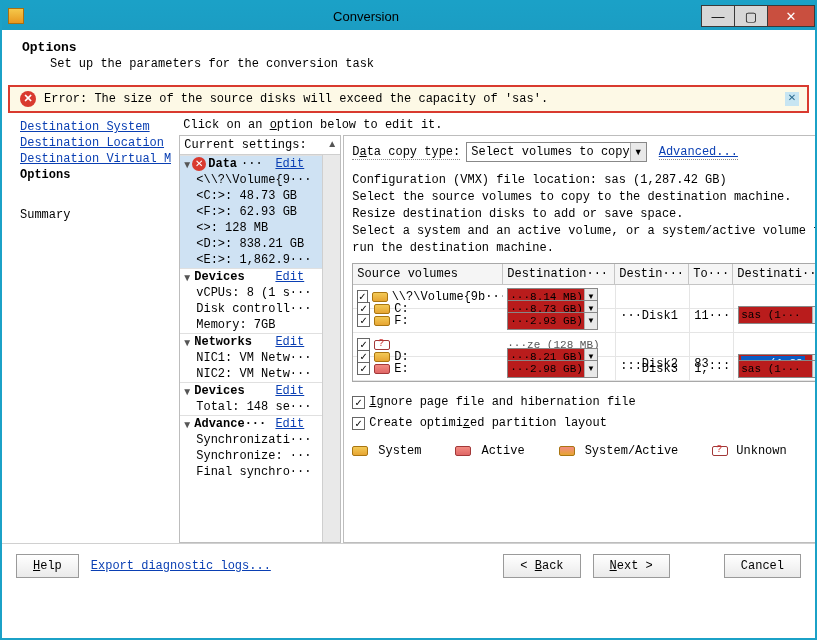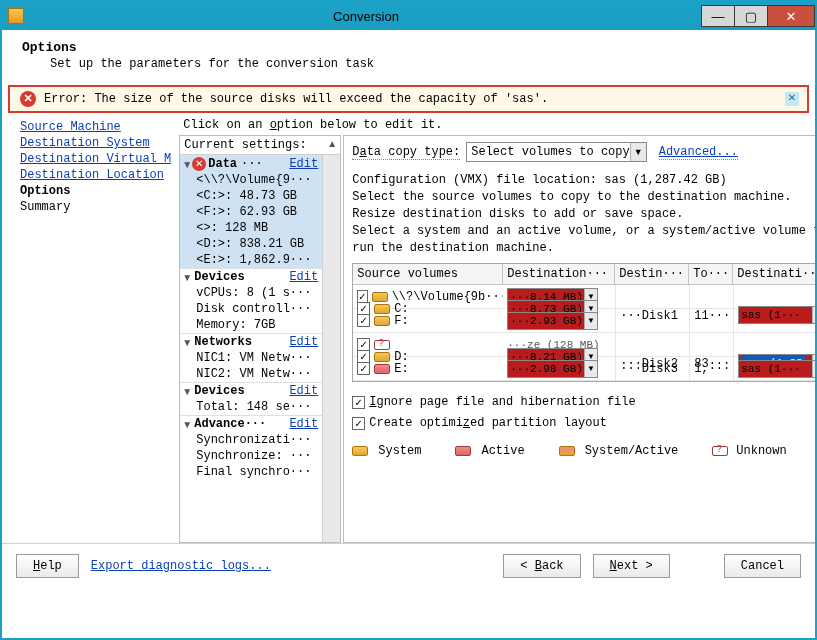--- a/index.html
+++ b/index.html
@@ -14,31 +14,31 @@
 .header .ttl { font-weight: bold; font-size: 13px; }
 .header .sub { margin-left: 28px; margin-top: 2px; }
 .errorbar { margin: 0 6px; border: 2px solid #d93a2f; background: #fdf9e6; padding: 4px 10px; display: flex; align-items: center; position: relative; }
 .errorbar .eicon { width: 16px; height: 16px; border-radius: 50%; background: #d93a2f; color: #fff; text-align: center; line-height: 15px; font-size: 11px; margin-right: 8px; font-family: Arial; font-weight: bold; }
 .errorbar .etext { color: #000; }
 .errorbar .eclose { position: absolute; right: 8px; width: 14px; height: 14px; background: #c7e5f2; color: #2a6a8e; text-align: center; line-height: 12px; font-family: Arial; font-size: 10px; cursor: pointer; }
 .body3col { display: flex; margin: 4px 6px 0; height: 426px; }
 .navcol { width: 170px; padding: 2px 6px 0 12px; }
 .navlink { color: #0a3fb3; text-decoration: underline; white-space: nowrap; overflow: hidden; line-height: 16px; cursor: pointer; }
 .navitem-bold { font-weight: bold; line-height: 16px; }
-.navitem { line-height: 16px; }
+.navitem { line-height: 16px; margin-top: 24px; }
 .midcol { width: 162px; border: 1px solid #bdbdbd; margin-left: 2px; display: flex; flex-direction: column; }
 .scrolly { width: 18px; background: #e9e9e9; border-left: 1px solid #cfcfcf; }
 .midbody { flex: 1; display: flex; }
 .midlist { flex: 1; overflow: hidden; }
 .grp { border-top: 1px solid #e0e0e0; }
 .grprow { display: flex; align-items: center; padding: 1px 2px; }
 .tri { width: 10px; font-family: Arial; font-size: 10px; color: #555; }
 .xred { width: 14px; height: 14px; border-radius: 50%; background: #d93a2f; color: #fff; text-align: center; line-height: 13px; font-family: Arial; font-size: 10px; }
 .grplabel { font-weight: bold; margin-left: 2px; }
-.editlink { color: #0a3fb3; text-decoration: underline; margin-left: auto; margin-right: 2px; cursor: pointer; }
+.editlink { color: #0a3fb3; text-decoration: underline; margin-left: auto; margin-right: 16px; cursor: pointer; }
 .sel { background: #cfe2f3; }
 .subrow { padding: 1px 2px 1px 16px; white-space: nowrap; overflow: hidden; }
 .rightcol { flex: 1; border: 1px solid #bdbdbd; margin-left: 2px; padding: 6px 6px 6px 8px; position: relative; margin-top: 18px; }
 .rclose { position: absolute; top: 4px; right: 6px; width: 14px; height: 14px; background: #c7e5f2; color: #2a6a8e; text-align: center; line-height: 12px; font-family: Arial; font-size: 10px; cursor: pointer; }
 .rrow1 { display: flex; align-items: center; gap: 6px; }
 .rlabel { border-bottom: 1px dotted #888; }
 .select { border: 1px solid #888; background: #fff; height: 20px; padding: 0 16px 0 4px; position: relative; min-width: 170px; display: inline-flex; align-items: center; cursor: pointer; }
 .select .arrow { position: absolute; right: 0; top: 0; bottom: 0; width: 16px; background: #e9e9e9; border-left: 1px solid #b0b0b0; display: flex; align-items: center; justify-content: center; font-family: Arial; font-size: 9px; }
 .adv { color: #0a3fb3; text-decoration: underline; border-bottom: 1px dotted #888; cursor: pointer; margin-left: 6px; }
 .rtext { margin-top: 10px; line-height: 17px; }
@@ -89,24 +89,23 @@
 </div>
 
 <div class="errorbar">
   <div class="eicon">✕</div>
   <div class="etext">Error: The size of the source disks will exceed the capacity of 'sas'.</div>
   <div class="eclose">✕</div>
 </div>
 
 <div class="body3col">
   <div class="navcol">
-    <div class="navlink">Source Machine</div>
     <div class="navlink">Destination System</div>
+    <div class="navlink">Destination Location</div>
     <div class="navlink">Destination Virtual M</div>
-    <div class="navlink">Destination Location</div>
     <div class="navitem-bold">Options</div>
     <div class="navitem">Summary</div>
   </div>
 
   <div style="display:flex; flex:1; flex-direction:column;">
     <div style="padding:1px 4px 3px 6px;">
       <span>Click on an </span><span style="text-decoration:underline">o</span><span>ption below to edit it.</span>
     </div>
     <div style="display:flex; flex:1;">
 

